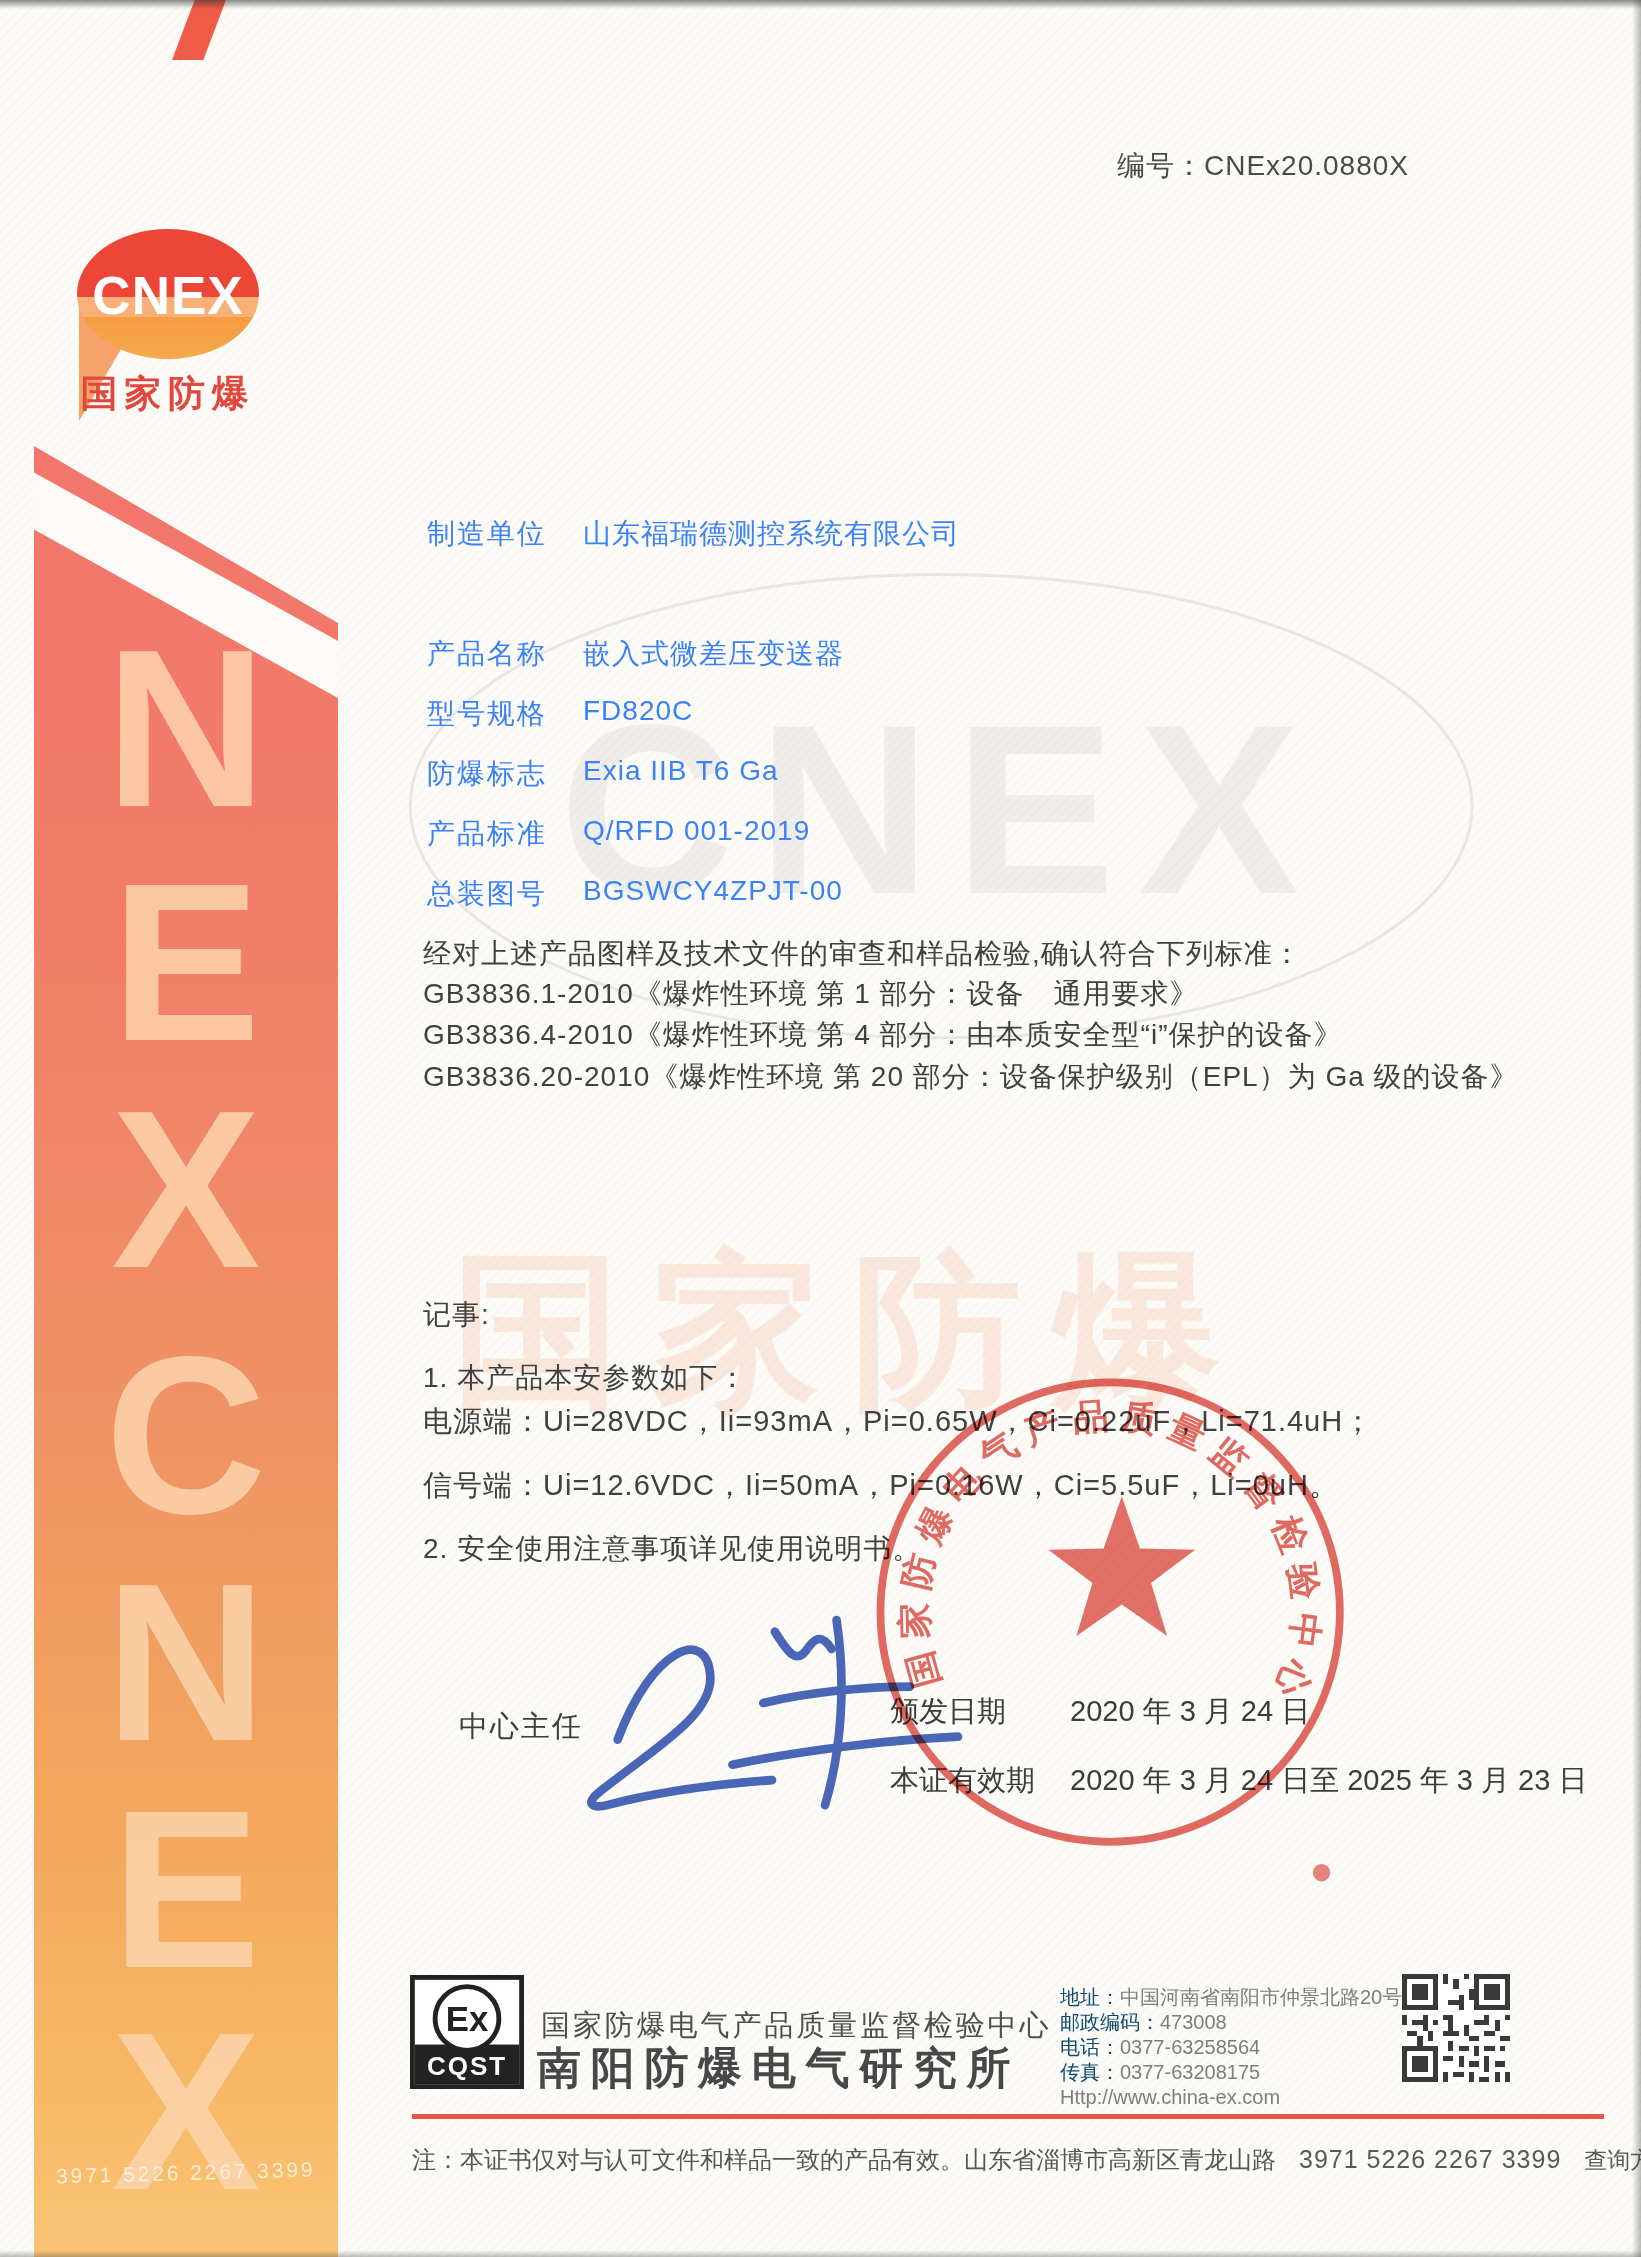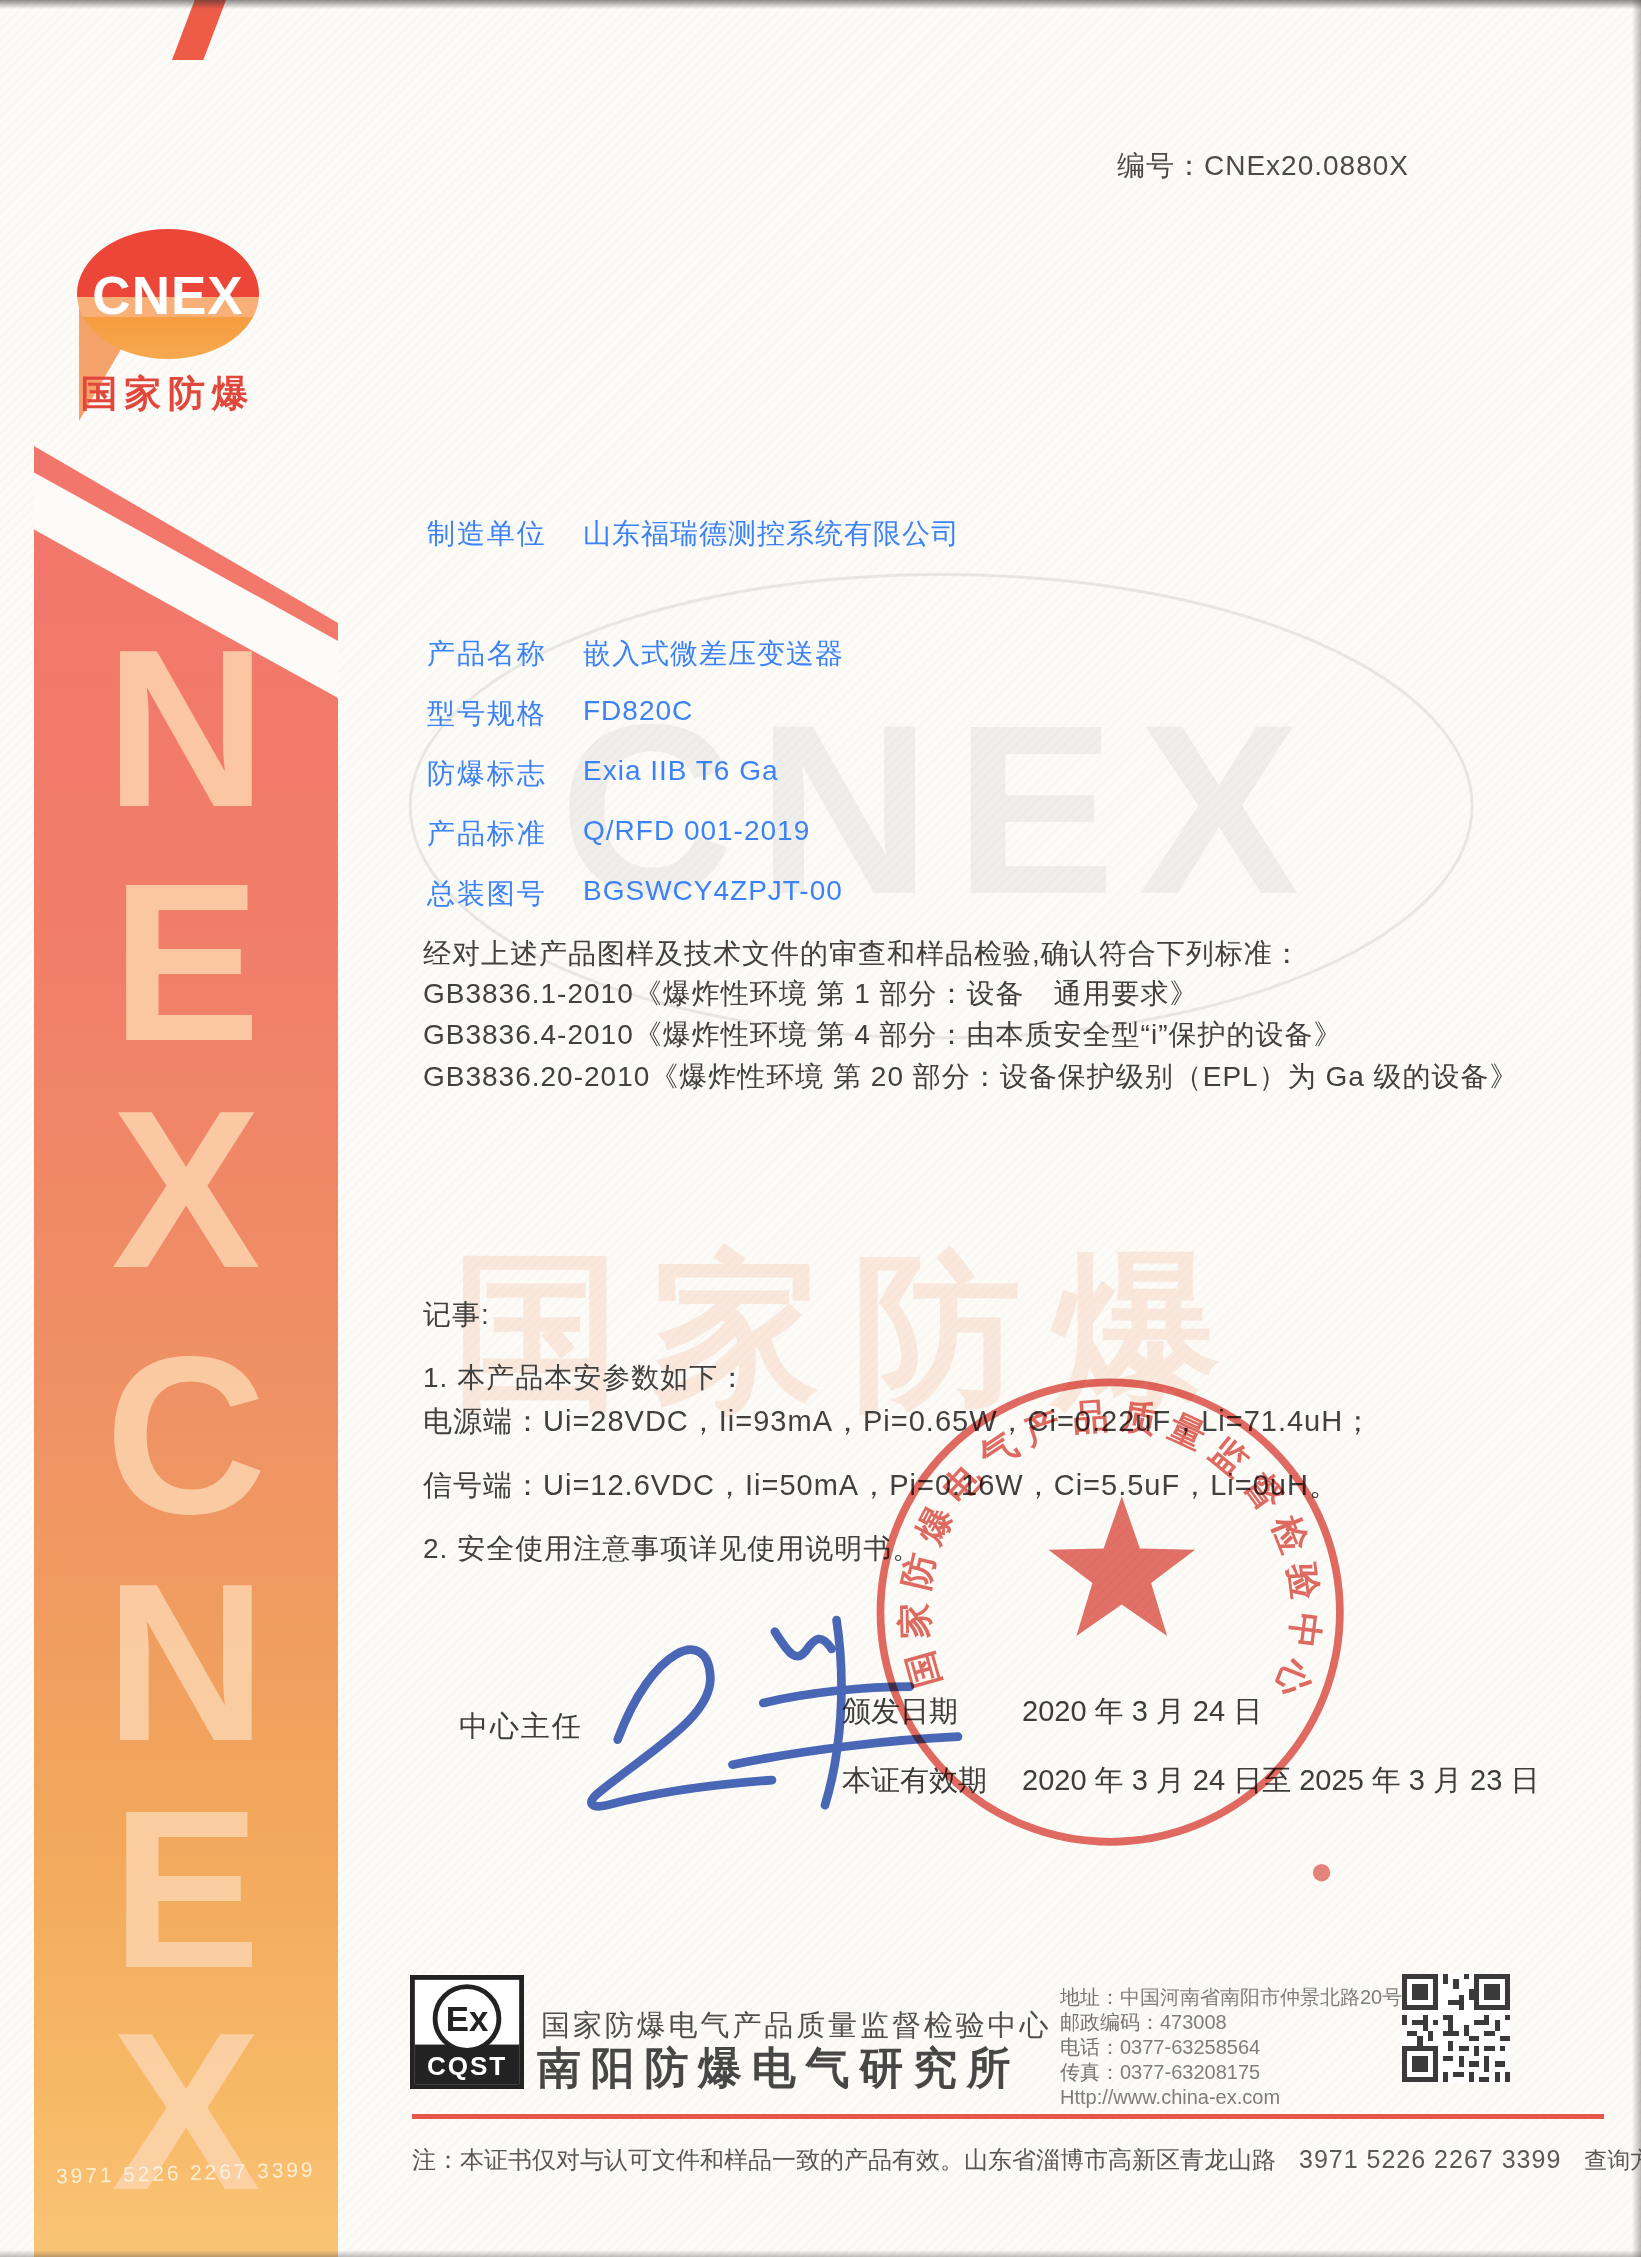--- a/index.html
+++ b/index.html
@@ -74,30 +74,30 @@
   }
 
   
   .frow{position:absolute;left:427px;z-index:3;display:flex;font-size:28px;color:#3b82f6;}
   .frow .flabel{width:156px;flex:none;letter-spacing:1.9px;}
   .frow .fvalue{letter-spacing:1px;}
   .para{position:absolute;left:423px;z-index:3;font-size:28px;color:#404040;letter-spacing:1px;white-space:nowrap;}
 
   
   .signer{position:absolute;left:427px;top:1707px;z-index:3;font-size:29px;letter-spacing:1.9px;margin-left:32px;}
-  .drow{position:absolute;z-index:3;font-size:29px;color:#3c3c3c;}
+  .drow{position:absolute;z-index:3;font-size:29px;color:#3c3c3c;margin-left:48px;}
   .sig-svg{position:absolute;left:526px;top:1595px;z-index:6;mix-blend-mode:multiply;opacity:0.92;}
   .stamp-svg{position:absolute;left:864px;top:1366px;z-index:5;mix-blend-mode:multiply;opacity:0.88;}
 
   
   .exlogo{position:absolute;left:410px;top:1975px;z-index:3;}
   .org1{position:absolute;left:541px;top:2006px;z-index:3;font-size:29px;color:#4f4f4f;letter-spacing:2.9px;}
   .org2{position:absolute;left:537px;top:2039px;z-index:3;font-size:44px;font-weight:600;color:#474747;letter-spacing:9.7px;}
   .contact{position:absolute;left:1060px;top:1985px;z-index:3;font-size:20px;line-height:1.25;color:#7d7d7d;}
-  .contact .clabel{color:#737373;font-family:Liberation Serif, serif;}
+  .contact .clabel{color:#0c4a6e;font-family:Liberation Serif, serif;}
   .qr{position:absolute;left:1402px;top:1974px;z-index:3;}
   .red-rule{position:absolute;left:412px;top:2114px;width:1192px;height:4.8px;z-index:3;background:#e4574a;}
   .foot-note{position:absolute;left:412px;top:2144px;z-index:3;display:flex;gap:23px;align-items:baseline;white-space:nowrap;}
   .foot-note .n1{font-size:24px;color:#565656;}
   .foot-note .n2{font-size:25px;color:#595959;letter-spacing:1px;}
   .foot-note .n3{font-size:23px;color:#595959;}
 </style>
 </head>
 <body>
 

